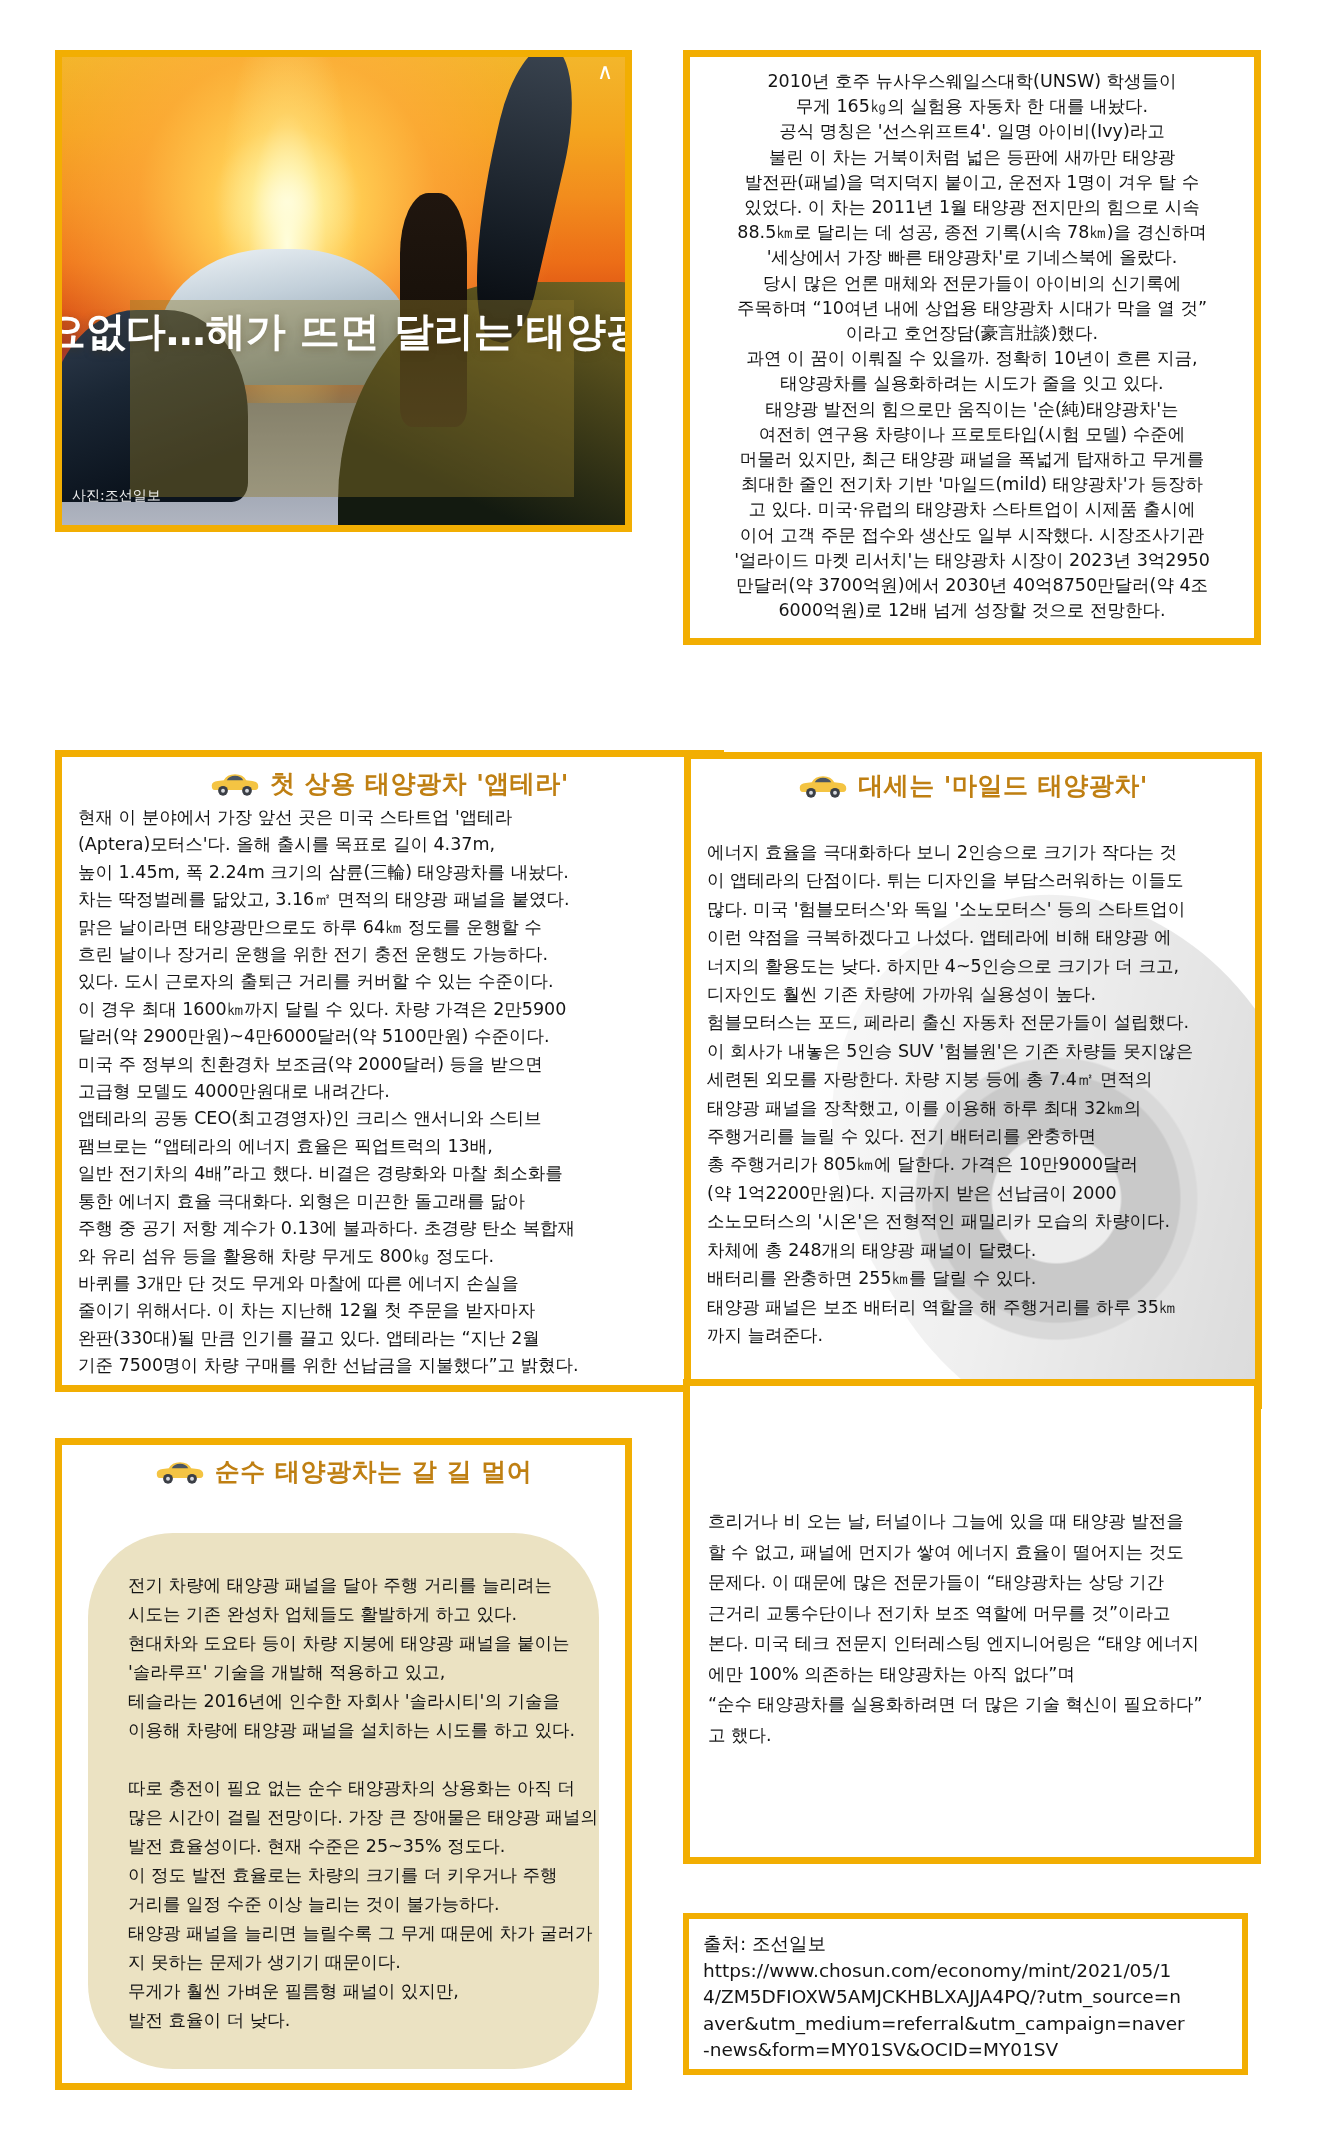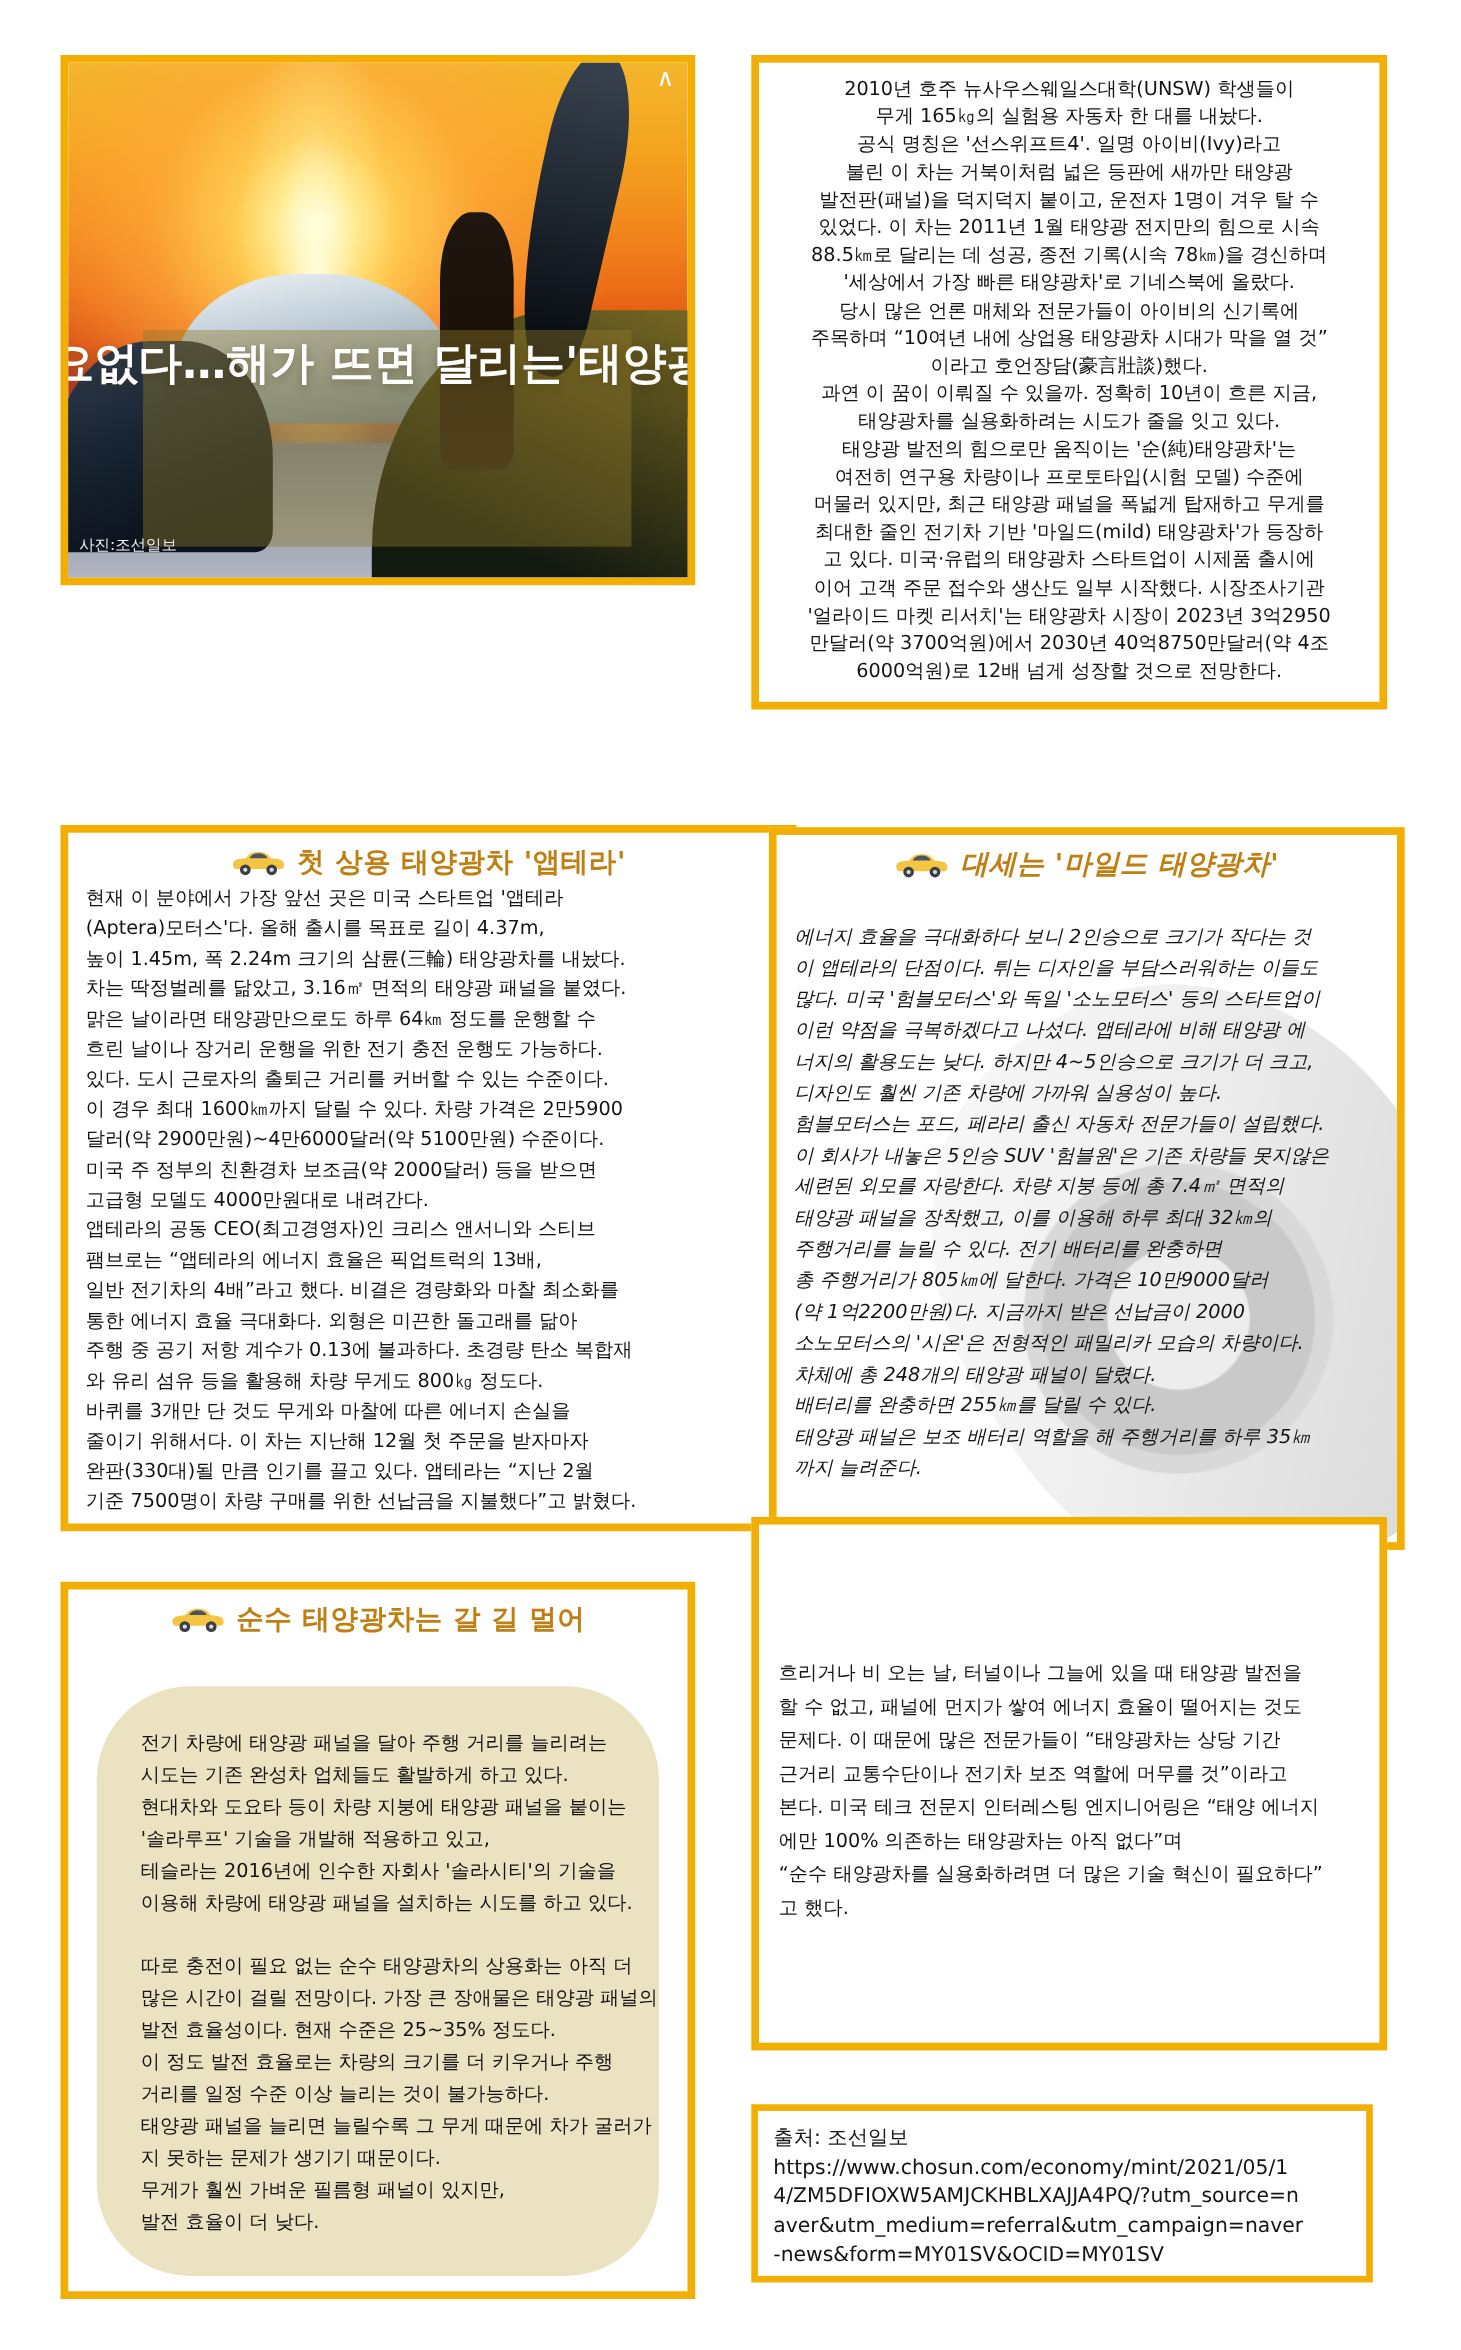--- a/index.html
+++ b/index.html
@@ -46,21 +46,21 @@
 
   
   .intro{left:683px;top:50px;width:578px;height:595px;}
   .intro .body{padding:12px 8px 0;text-align:center;}
   .intro .tline{line-height:25.2px;}
 
   .aptera{left:55px;top:750px;width:669px;height:642px;}
   .aptera .body{padding:4px 12px 0 16px;}
   .aptera .tline{line-height:27.4px;}
 
-  .mild{left:699px;top:752px;width:578px;height:657px;font-style:italic;}
+  .mild{left:684px;top:752px;width:578px;height:657px;}
   .mild .body{position:relative;padding:36px 10px 0 16px;}
   .mild .tline{line-height:28.4px;}
   .wheel-art{position:absolute;right:-60px;top:130px;width:460px;height:560px;opacity:.32;
     transform:rotate(-32deg);pointer-events:none;}
   .wheel-art .swoosh{position:absolute;inset:0;border-radius:46%;
     background:linear-gradient(135deg,#f2f2f2 0%,#cfcfcf 40%,#9a9a9a 75%,#7d7d7d 100%);}
   .wheel-art .tire{position:absolute;left:40px;top:140px;width:300px;height:300px;border-radius:50%;
     background:radial-gradient(circle,#c9c9c9 0 30%,#5a5a5a 31% 58%,#8c8c8c 59% 66%,transparent 67%);}
 
   .pure{left:55px;top:1438px;width:577px;height:652px;}

